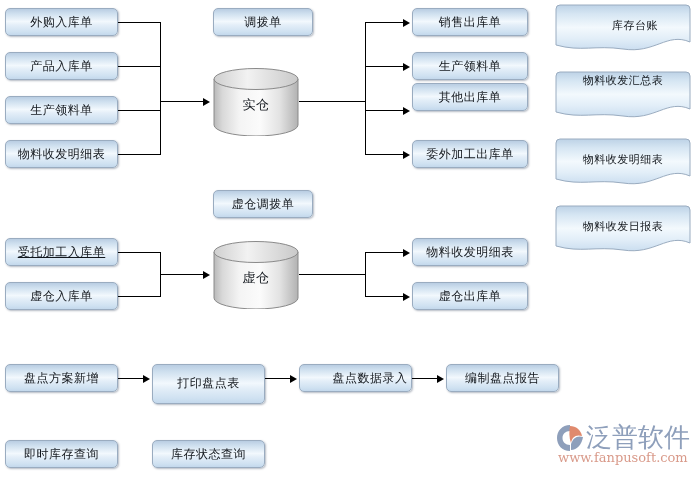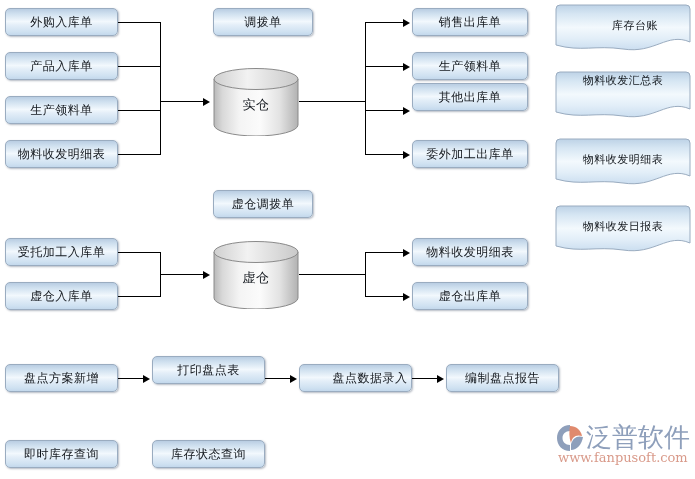--- a/index.html
+++ b/index.html
@@ -181,21 +181,21 @@
                C112,28 100,50 68,45
                C40,41 26,48 1,41 L1,5 A4,4 0 0 1 5,1 Z" fill="url(#docg)" stroke="#9aacc0" stroke-width="1"></path>
     </svg>
     <div class="doclabel" style="margin-top:14px;">物料收发明细表</div>
   </div>
 
   <div class="box" style="left:213px;top:190px;width:100px;height:28px;">
     <span>虚仓调拨单</span>
   </div>
 
-  <div class="box" style="left:5px;top:238px;width:113px;height:28px;">
+  <div class="box" style="left:5px;top:238px;width:113px;height:28px;text-decoration:underline;">
     <span>受托加工入库单</span>
   </div>
   <div class="box" style="left:5px;top:282px;width:113px;height:28px;">
     <span>虚仓入库单</span>
   </div>
 
   <div class="ln lnh" style="left:118px;top:252px;width:42px;"></div>
   <div class="ln lnh" style="left:118px;top:296px;width:42px;"></div>
   <div class="ln lnv" style="left:160px;top:252px;height:45px;"></div>
   <div class="ln lnh" style="left:160px;top:274px;width:45px;"></div>
@@ -222,21 +222,21 @@
   <div class="box" style="left:412px;top:282px;width:116px;height:28px;">
     <span>虚仓出库单</span>
   </div>
 
   <div class="box" style="left:5px;top:364px;width:113px;height:28px;">
     <span>盘点方案新增</span>
   </div>
   <div class="ln lnh" style="left:118px;top:378px;width:27px;"></div>
   <div class="arrow" style="left:143px;top:375px;"></div>
 
-  <div class="box" style="left:152px;top:356px;width:113px;height:28px;">
+  <div class="box" style="left:152px;top:364px;width:113px;height:40px;font-family:Liberation Mono, monospace;">
     <span>打印盘点表</span>
   </div>
   <div class="ln lnh" style="left:265px;top:378px;width:27px;"></div>
   <div class="arrow" style="left:290px;top:375px;"></div>
 
   <div class="box" style="left:299px;top:364px;width:113px;height:28px;padding-left:29px;">
     <span>盘点数据录入</span>
   </div>
   <div class="ln lnh" style="left:412px;top:378px;width:27px;"></div>
   <div class="arrow" style="left:437px;top:375px;"></div>

